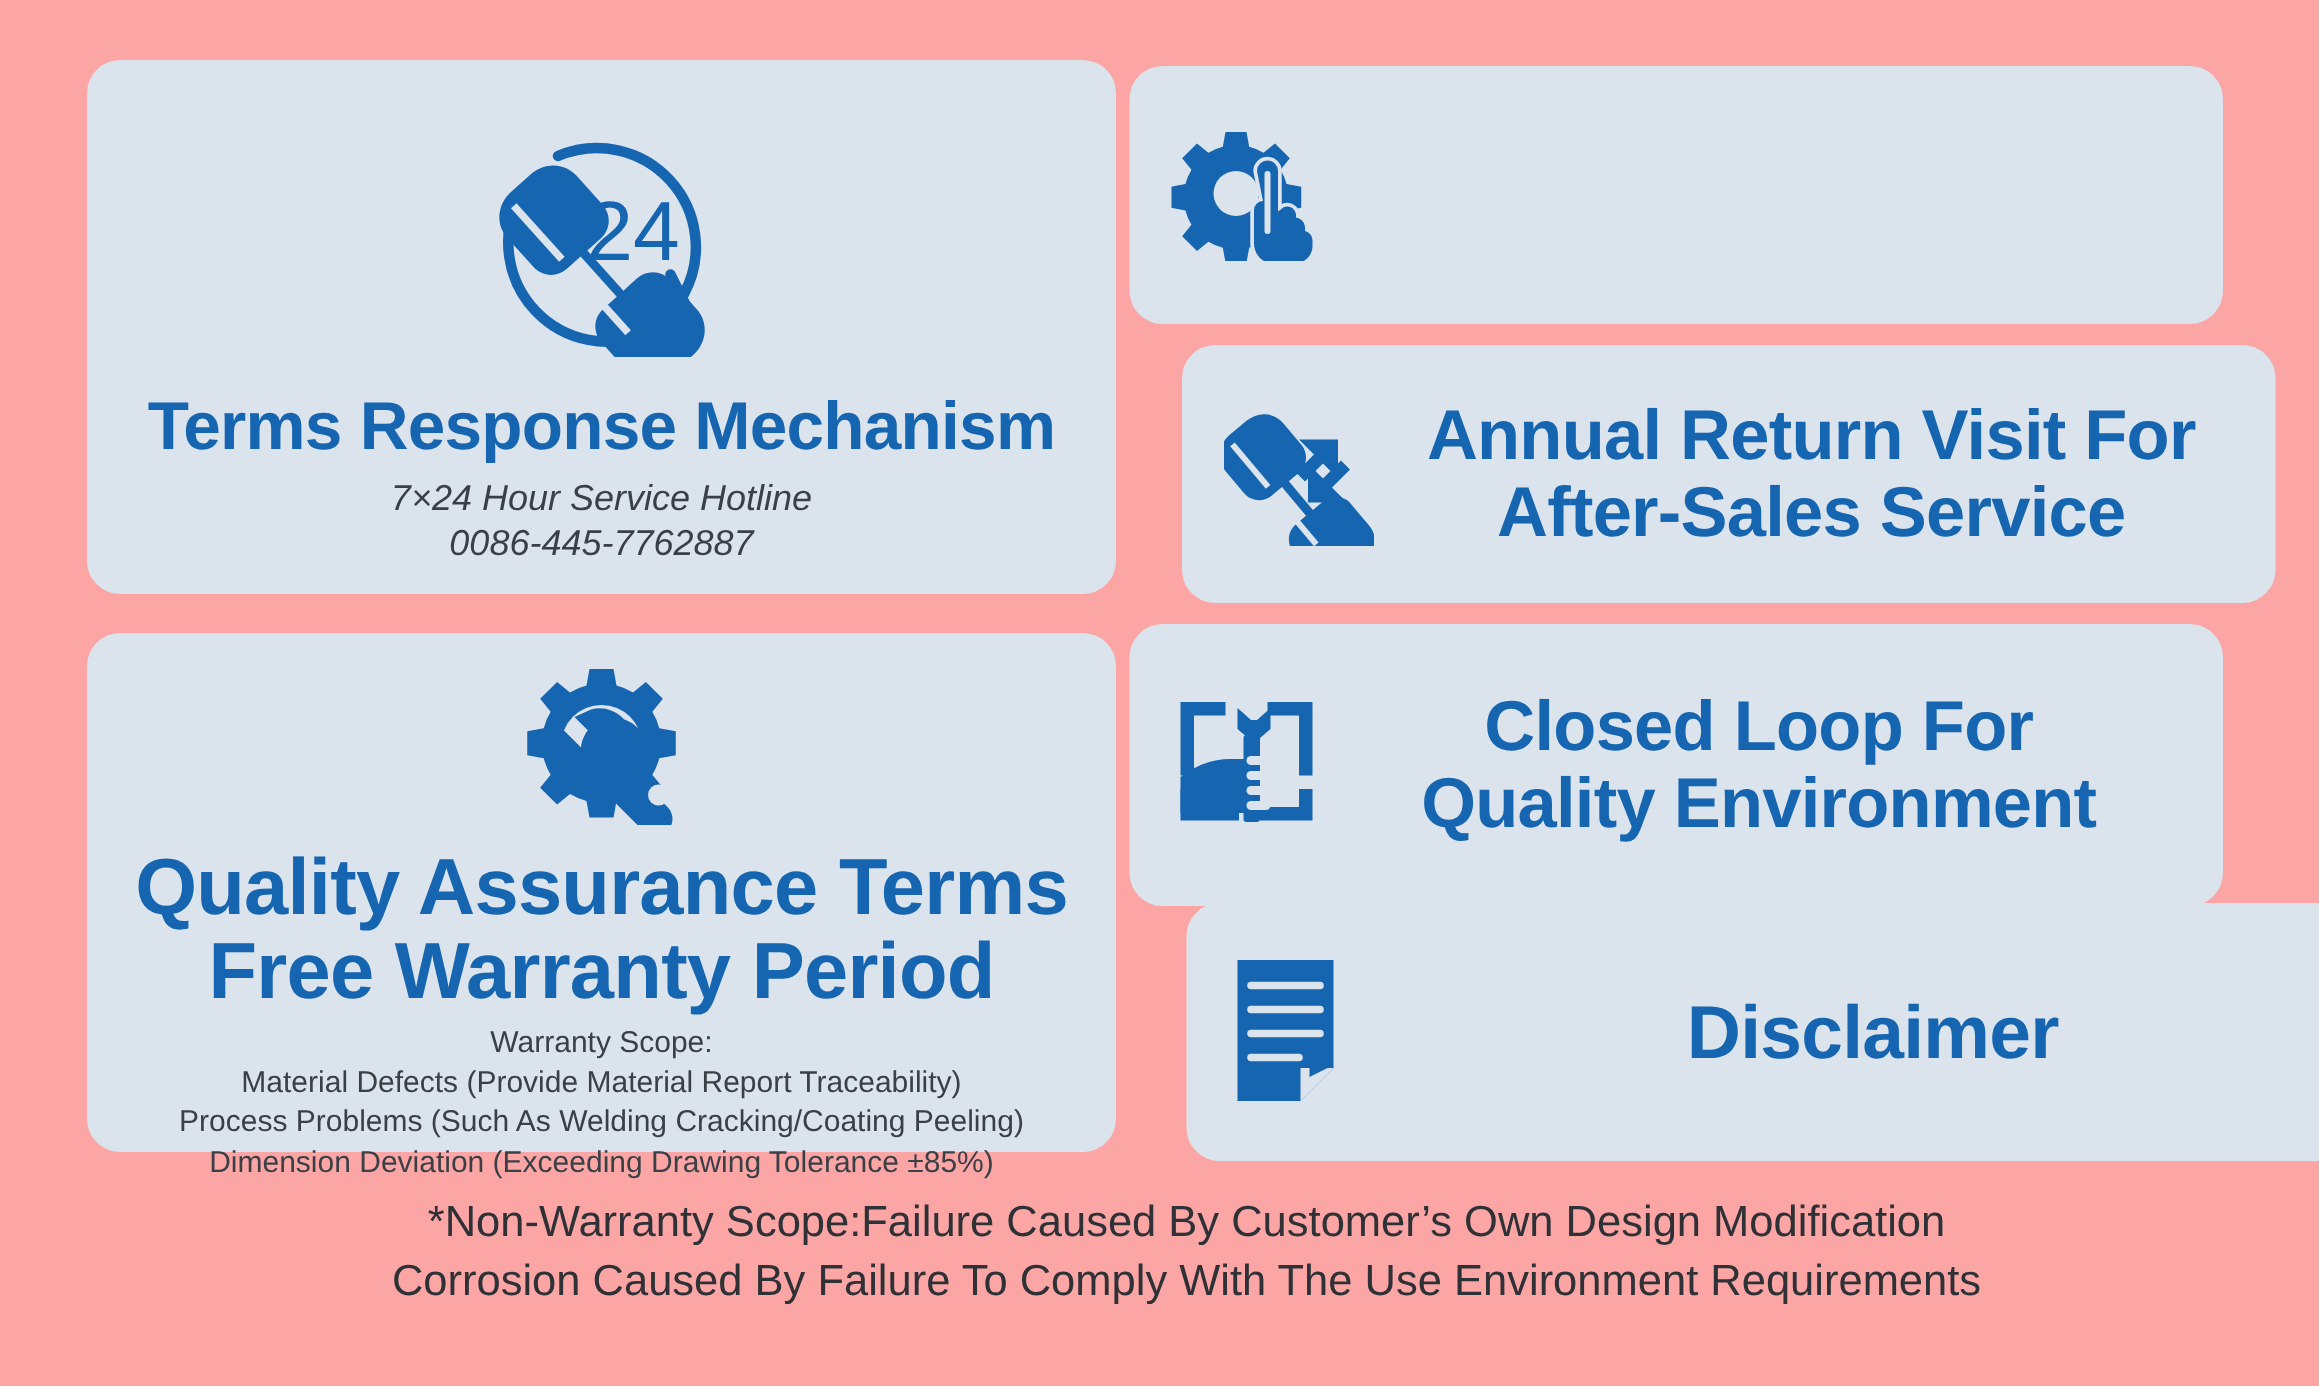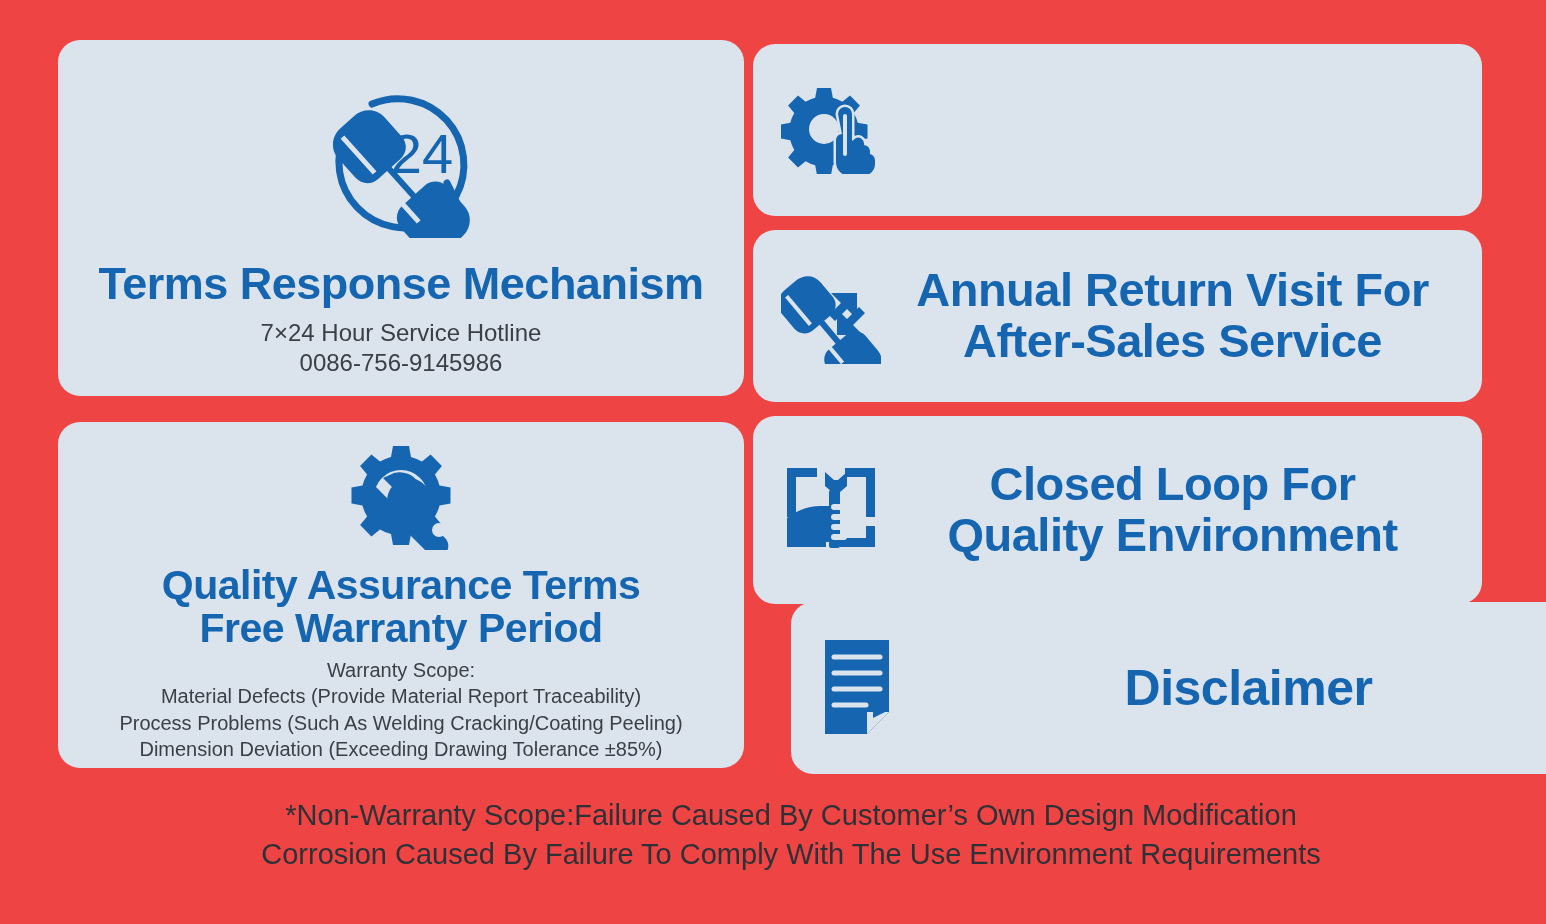--- a/index.html
+++ b/index.html
@@ -9,37 +9,37 @@
     height: 924px;
     background: #ffffff;
     font-family: "Liberation Sans", sans-serif;
     overflow: hidden;
   }
 
   .page {
     position: relative;
     width: 1546px;
     height: 924px;
-    background: #ef4444;
+    background: #fca5a5;
   }
 
   
   .card {
     position: absolute;
     background: #dbe3ed;
     border-radius: 22px;
   }
 
   
   #card-quick-response { left: 58px;  top: 40px;  width: 686px; height: 356px; }
   #card-quality-assurance { left: 58px; top: 422px; width: 686px; height: 346px; }
 
   
   #card-problem-handling { left: 753px; top: 44px;  width: 729px; height: 172px; }
-  #card-annual-return    { left: 753px; top: 230px; width: 729px; height: 172px; }
+  #card-annual-return    { left: 788px; top: 230px; width: 729px; height: 172px; }
   #card-closed-loop      { left: 753px; top: 416px; width: 729px; height: 188px; }
   #card-disclaimer       { left: 791px; top: 602px; width: 815px; height: 172px; }
 
   
   .left-card-inner {
     width: 100%;
     height: 100%;
     display: flex;
     flex-direction: column;
     align-items: center;
@@ -57,33 +57,33 @@
     line-height: 1.06;
     letter-spacing: -0.5px;
   }
 
   #title-quick-response {
     font-size: 45px;
     margin-top: 22px;
   }
 
   #title-quality-assurance {
-    font-size: 41px;
+    font-size: 53px;
     margin-top: 14px;
   }
 
   .subtext {
     color: #3b3f46;
     text-align: center;
     line-height: 1.26;
     font-size: 23px;
     margin-top: 8px;
   }
 
-  #sub-quick-response { font-size: 24px; margin-top: 10px; }
+  #sub-quick-response { font-size: 24px; margin-top: 10px; font-style: italic; }
 
   .warranty-lines {
     color: #3b3f46;
     text-align: center;
     font-size: 20px;
     line-height: 1.32;
     margin-top: 6px;
     white-space: nowrap;
   }
 
@@ -162,21 +162,21 @@
             <rect x="55" y="86" width="5" height="48" fill="#dbe3ed"></rect>
           </g>
           <text x="106" y="85" font-family="'Liberation Sans', sans-serif" font-size="56" fill="#1565b0" text-anchor="middle">24</text>
         </svg>
       </div>
 
       <div class="headline" id="title-quick-response">Terms Response Mechanism</div>
 
       <div class="subtext" id="sub-quick-response">
         <div>7×24 Hour Service Hotline</div>
-        <div>0086-756-9145986</div>
+        <div>0086-445-7762887</div>
       </div>
 
     </div>
   </div>
 
   <div class="card" id="card-quality-assurance">
     <div class="left-card-inner">
 
       <div class="icon-wrap">
         <svg width="126" height="106" viewBox="0 0 126 106" aria-hidden="true">

